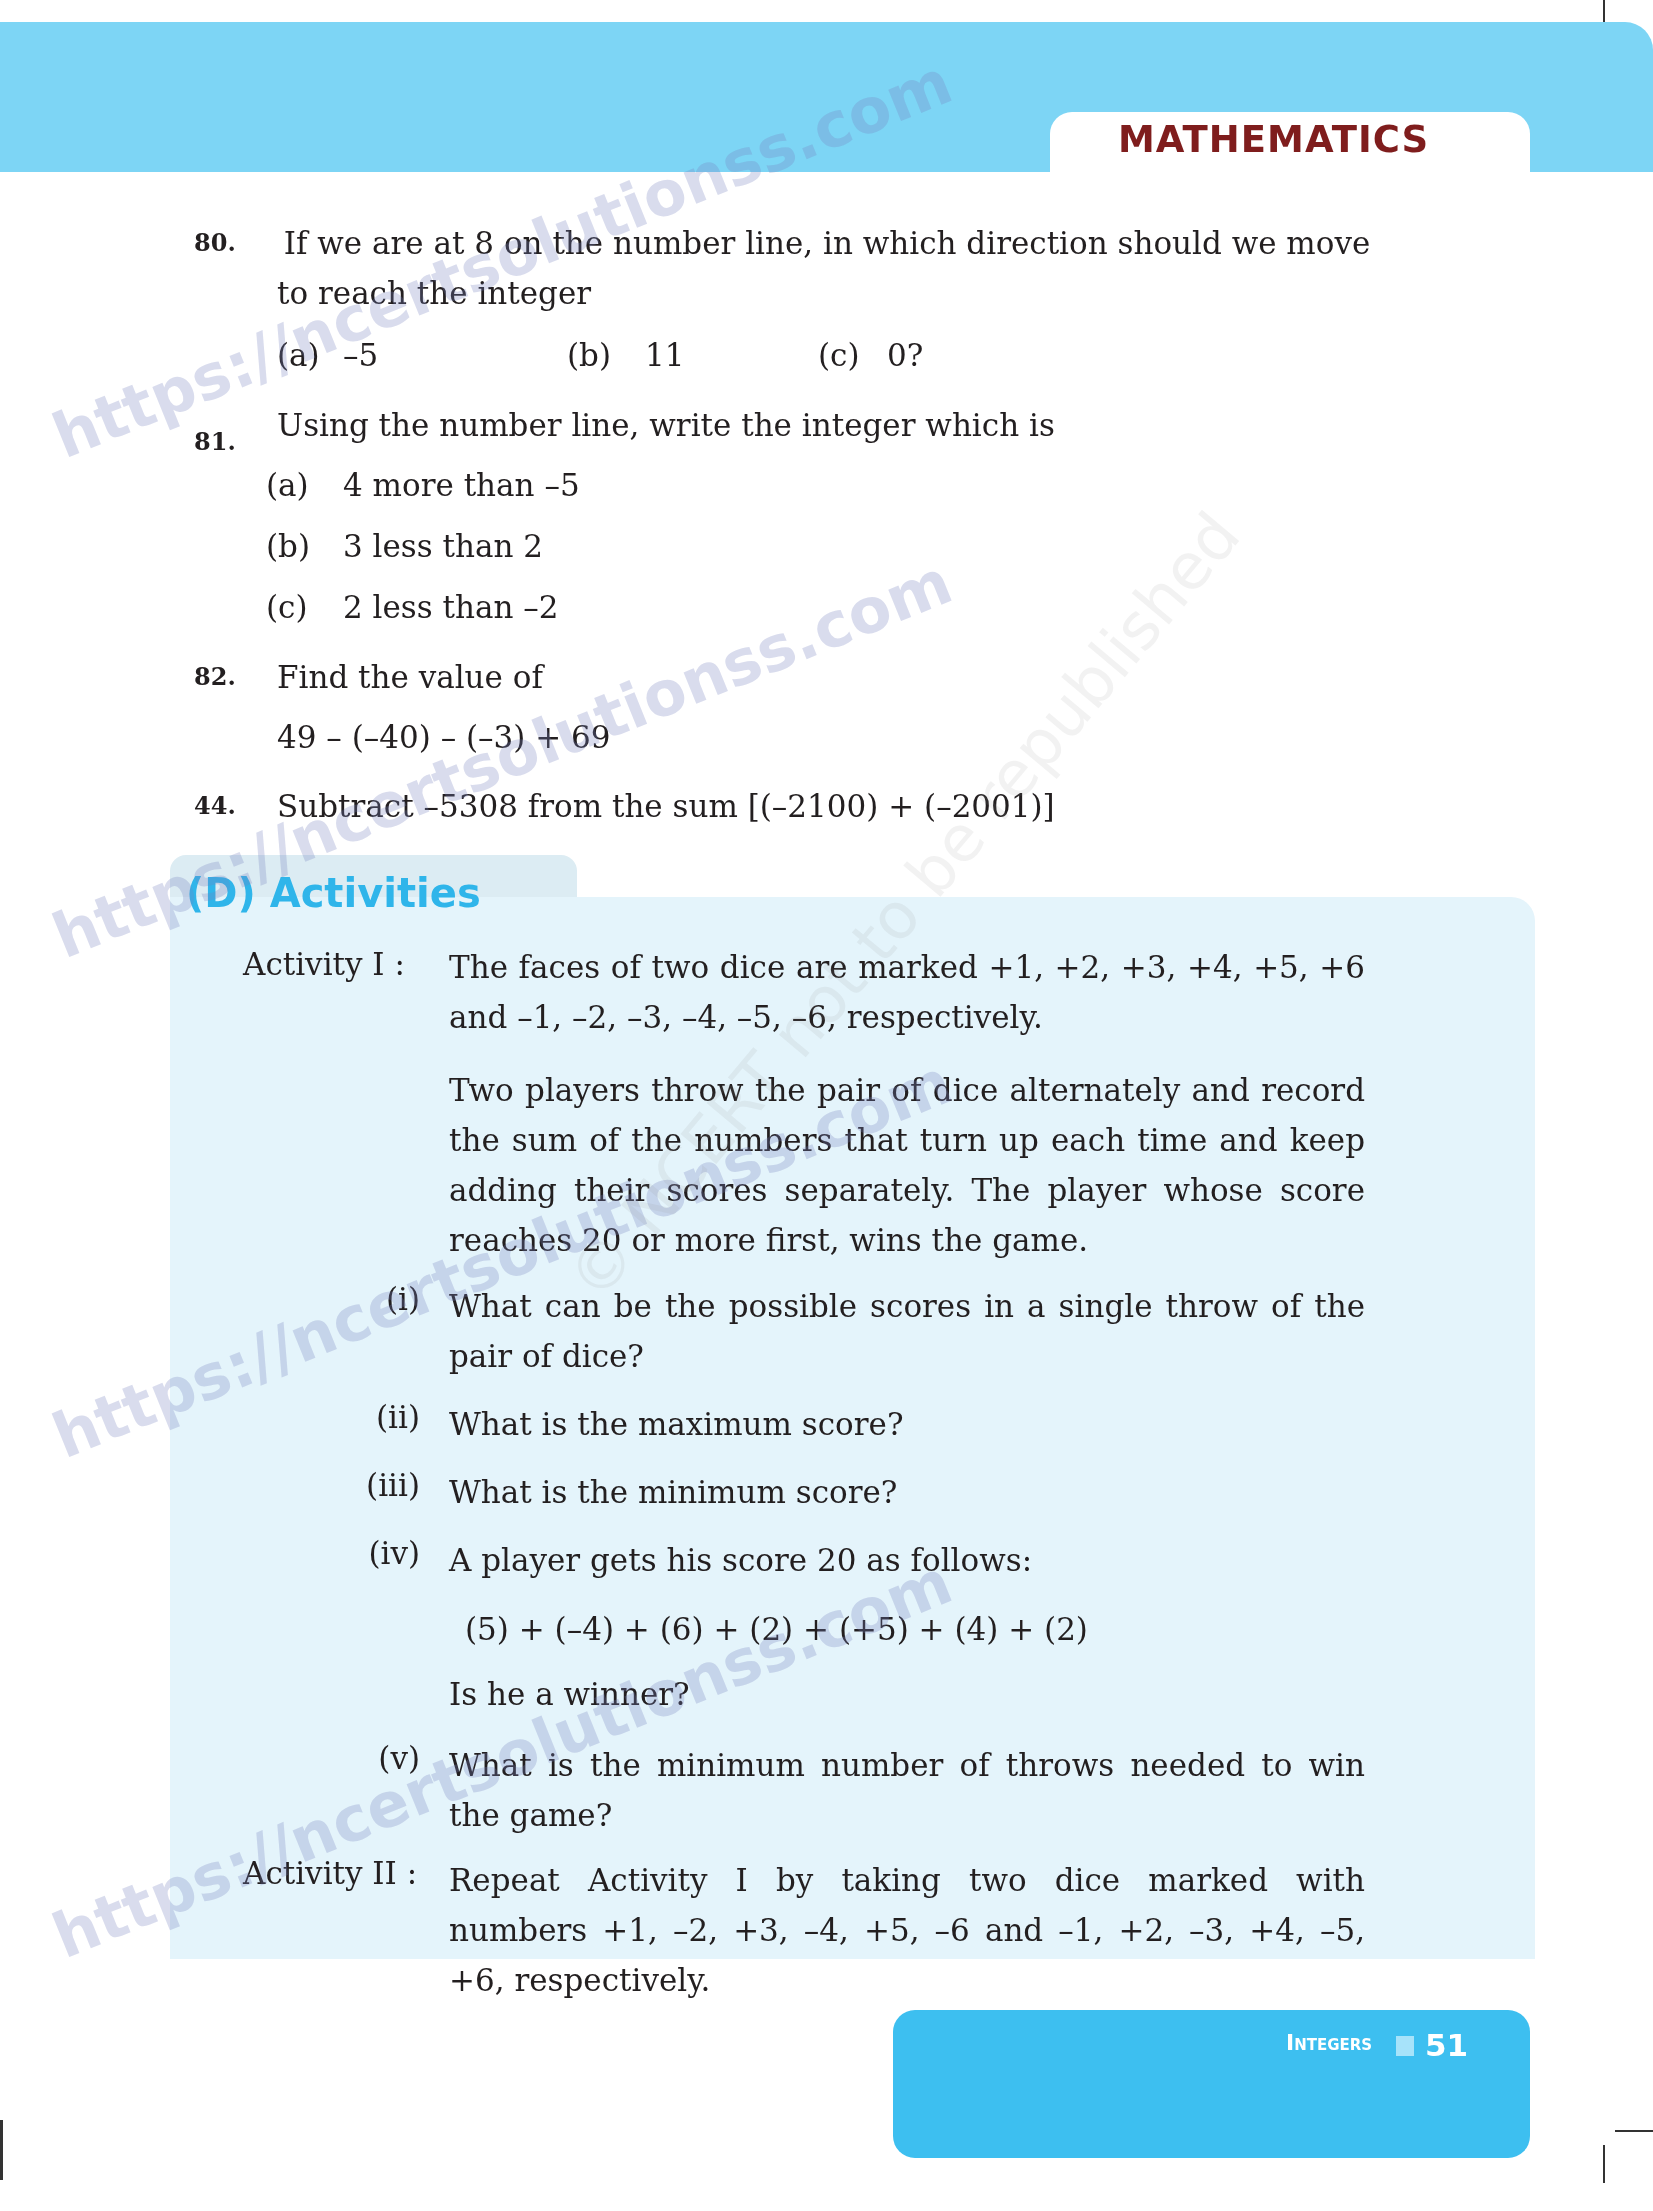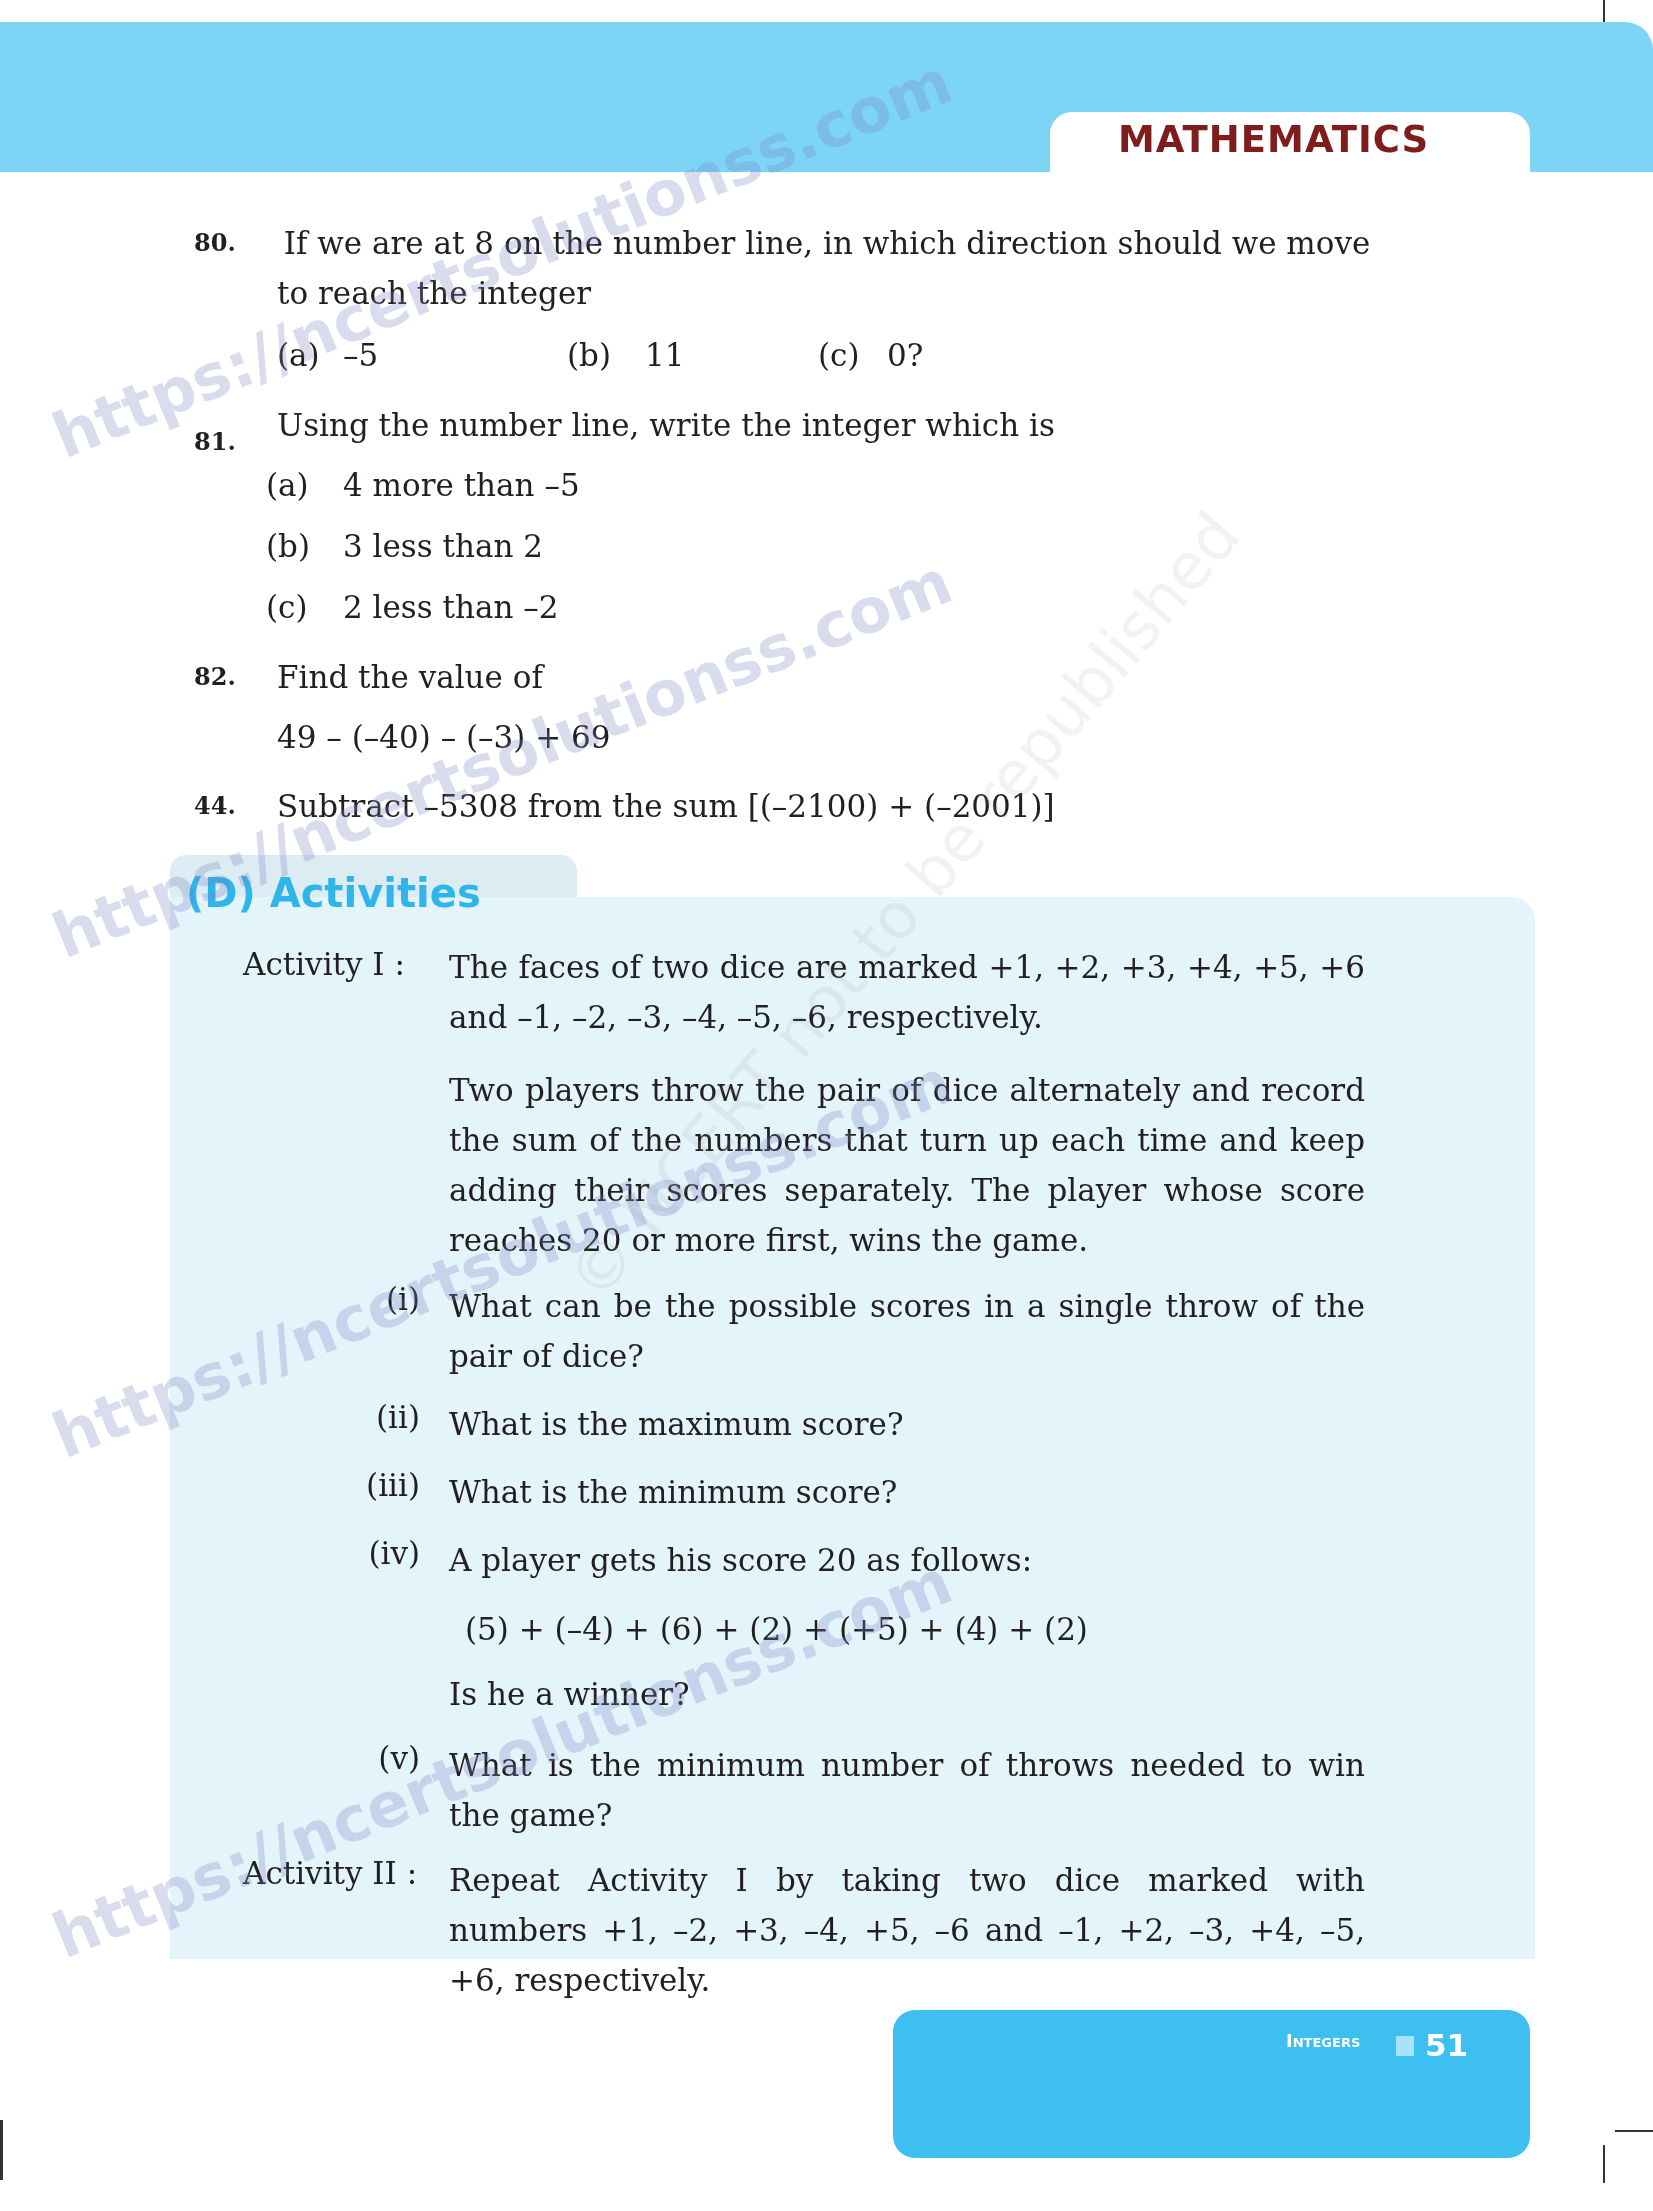--- a/index.html
+++ b/index.html
@@ -14,21 +14,21 @@
   .qnum { position:absolute; left:194px; font-weight:bold; font-size:24px; }
   .qtext { position:absolute; left:277px; width:1100px; }
   .opt { position:absolute; font-size:31px; }
   .act-head-band { left:170px; top:855px; width:407px; height:77px; background:#dcecf3; border-top-left-radius:16px; border-top-right-radius:16px; }
   .act-box { left:170px; top:897px; width:1365px; height:1062px; background:#e4f4fb; border-top-right-radius:24px; }
   .act-title { left:186px; top:870px; font-family:"DejaVu Sans", sans-serif; font-weight:bold; font-size:40px; color:#2fb5ea; }
   .act-label { position:absolute; font-weight:normal; font-size:31px; text-align:right; }
   .para { position:absolute; left:449px; width:916px; font-size:31px; line-height:50px; text-align:justify; }
   .sublabel { position:absolute; font-size:31px; text-align:right; width:70px; left:350px; }
   .footer-box { left:893px; top:2010px; width:637px; height:148px; background:#3dbff0; border-radius:22px; }
-  .footer-chapter { left:1286px; top:2030px; font-family:"DejaVu Sans", sans-serif; font-weight:bold; font-size:18px; color:#ffffff; font-variant:small-caps; letter-spacing:0; }
+  .footer-chapter { left:1286px; top:2030px; font-family:"DejaVu Sans", sans-serif; font-weight:bold; font-size:22px; color:#ffffff; font-variant:small-caps; letter-spacing:0; }
   .footer-square { left:1396px; top:2036px; width:18px; height:20px; background:#a7e3fa; }
   .footer-page { left:1425px; top:2027px; font-family:"DejaVu Sans", sans-serif; font-weight:bold; font-size:31px; color:#ffffff; }
   .wm { position:absolute; font-family:"DejaVu Sans", sans-serif; font-weight:bold; font-size:62px; color:rgba(120,130,190,0.28); white-space:nowrap; transform-origin:left bottom; }
   .wm2 { position:absolute; font-family:"DejaVu Sans", sans-serif; font-size:64px; color:rgba(150,150,150,0.12); white-space:nowrap; transform-origin:left bottom; }
 </style>
 </head>
 <body>
 
 <div class="abs crop" style="left:1603px;top:0;width:2px;height:32px;"></div>
 <div class="abs crop" style="left:1615px;top:50px;width:38px;height:3px;"></div>

